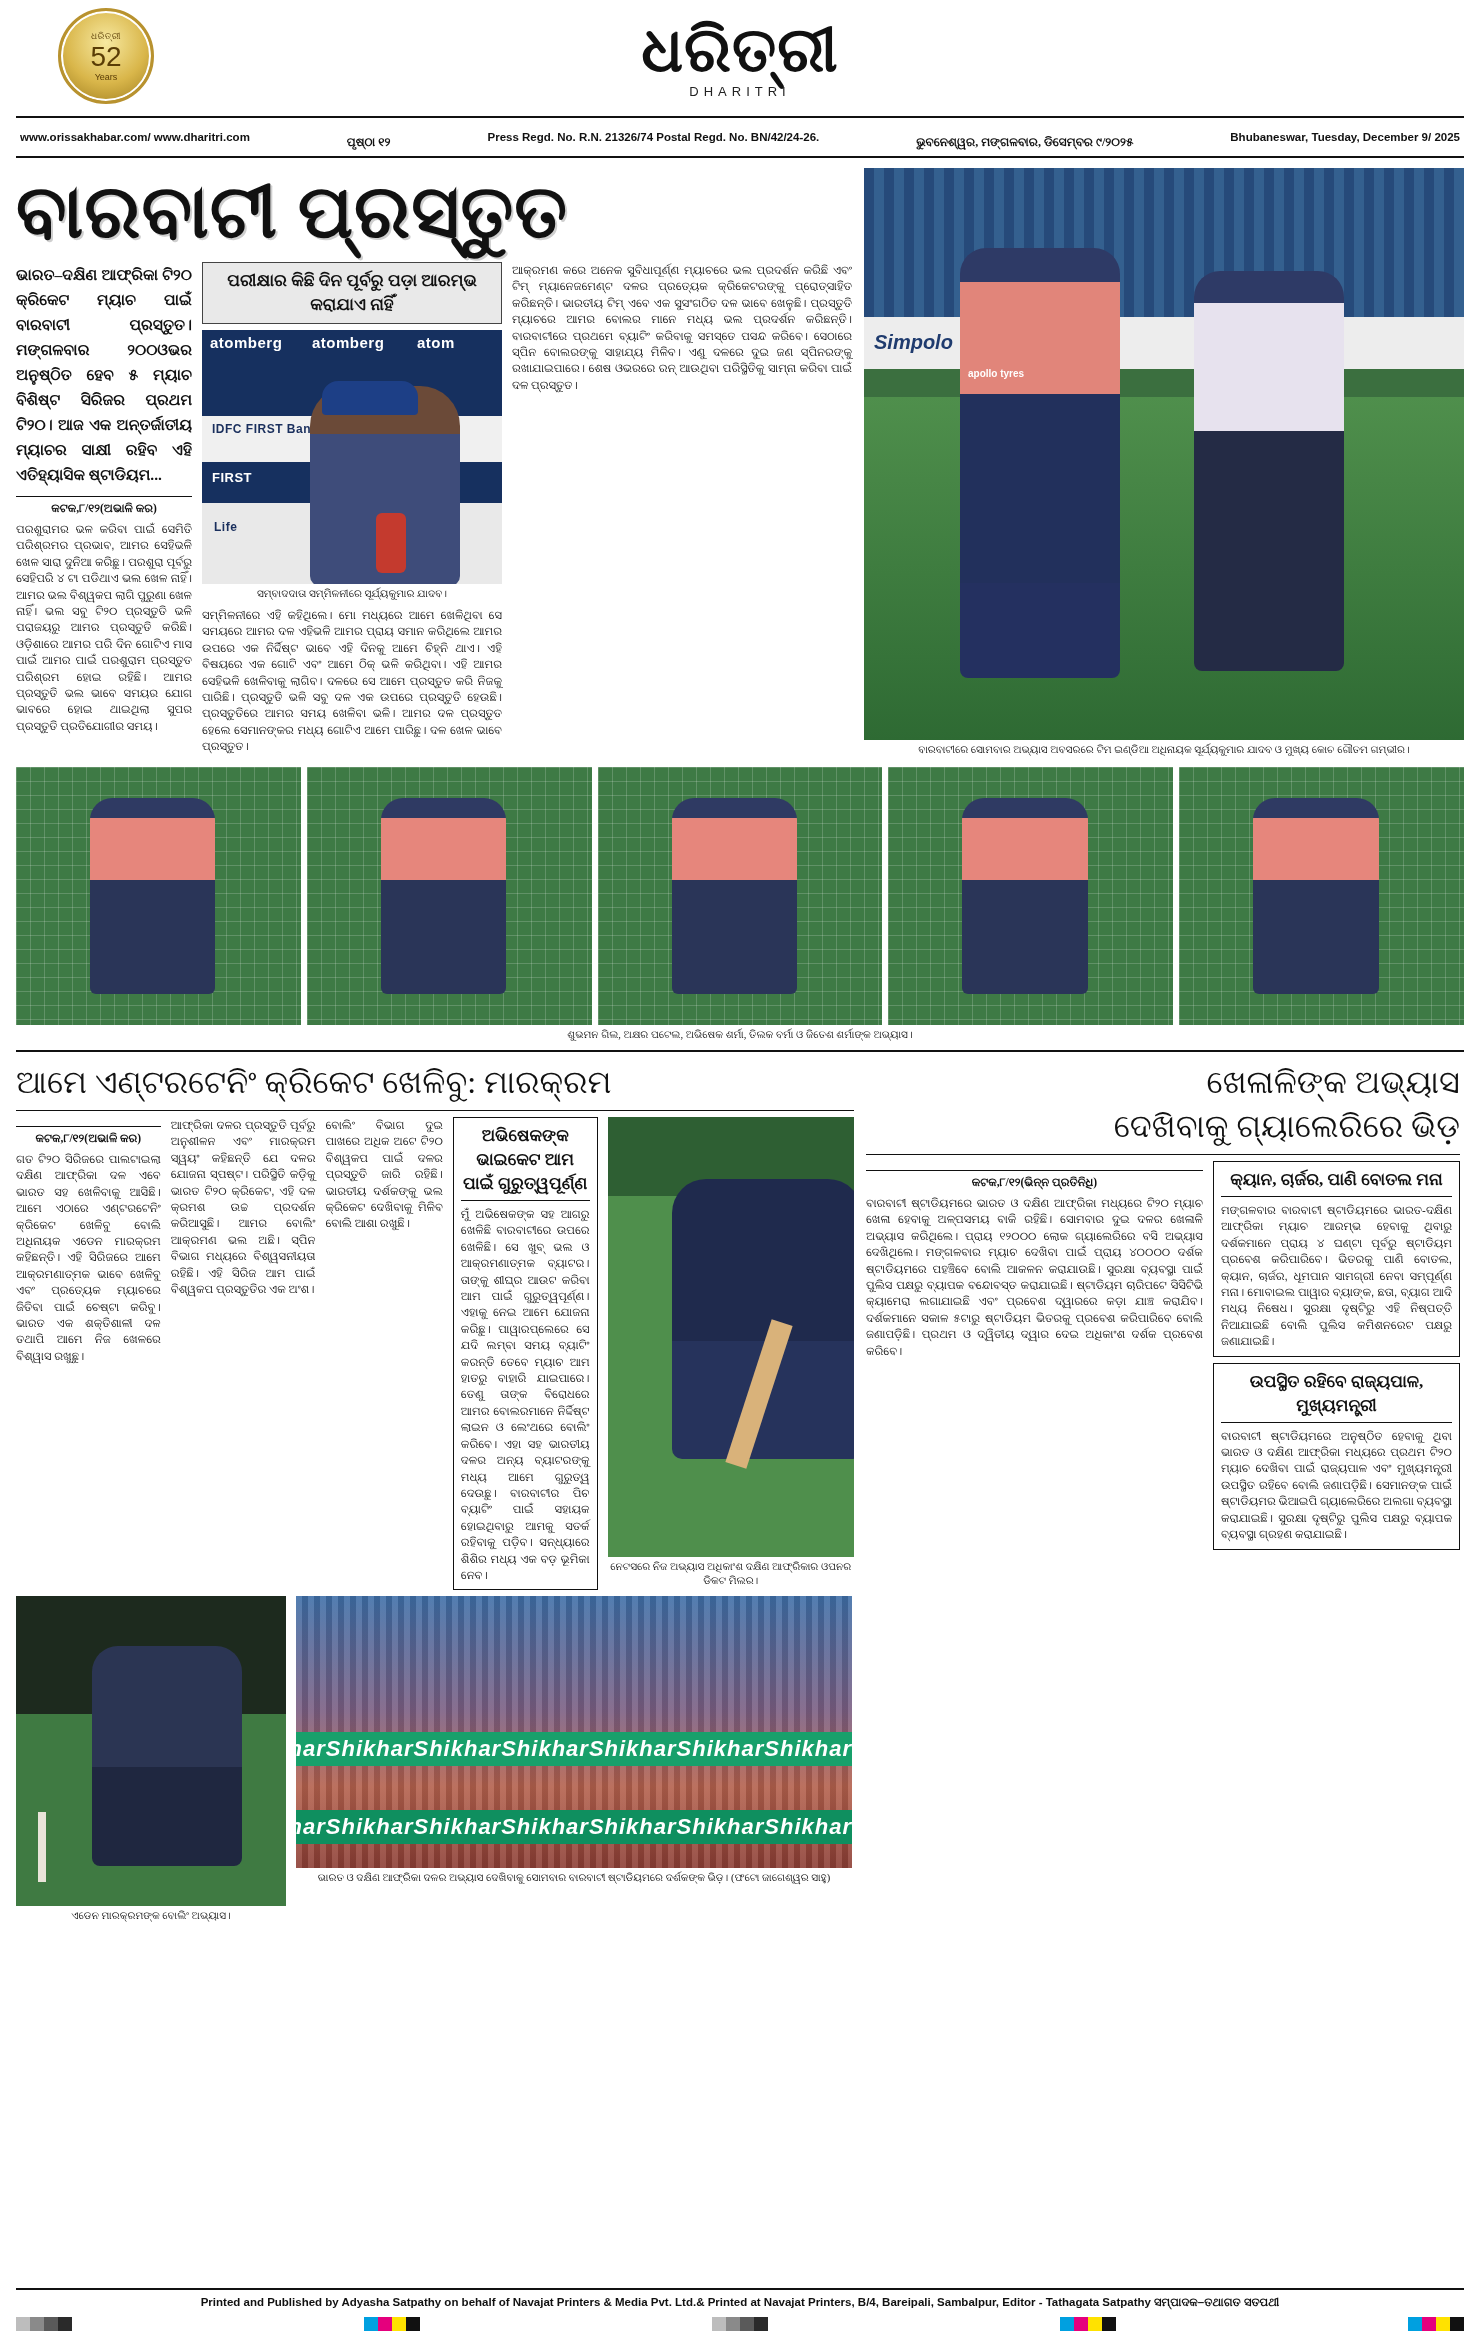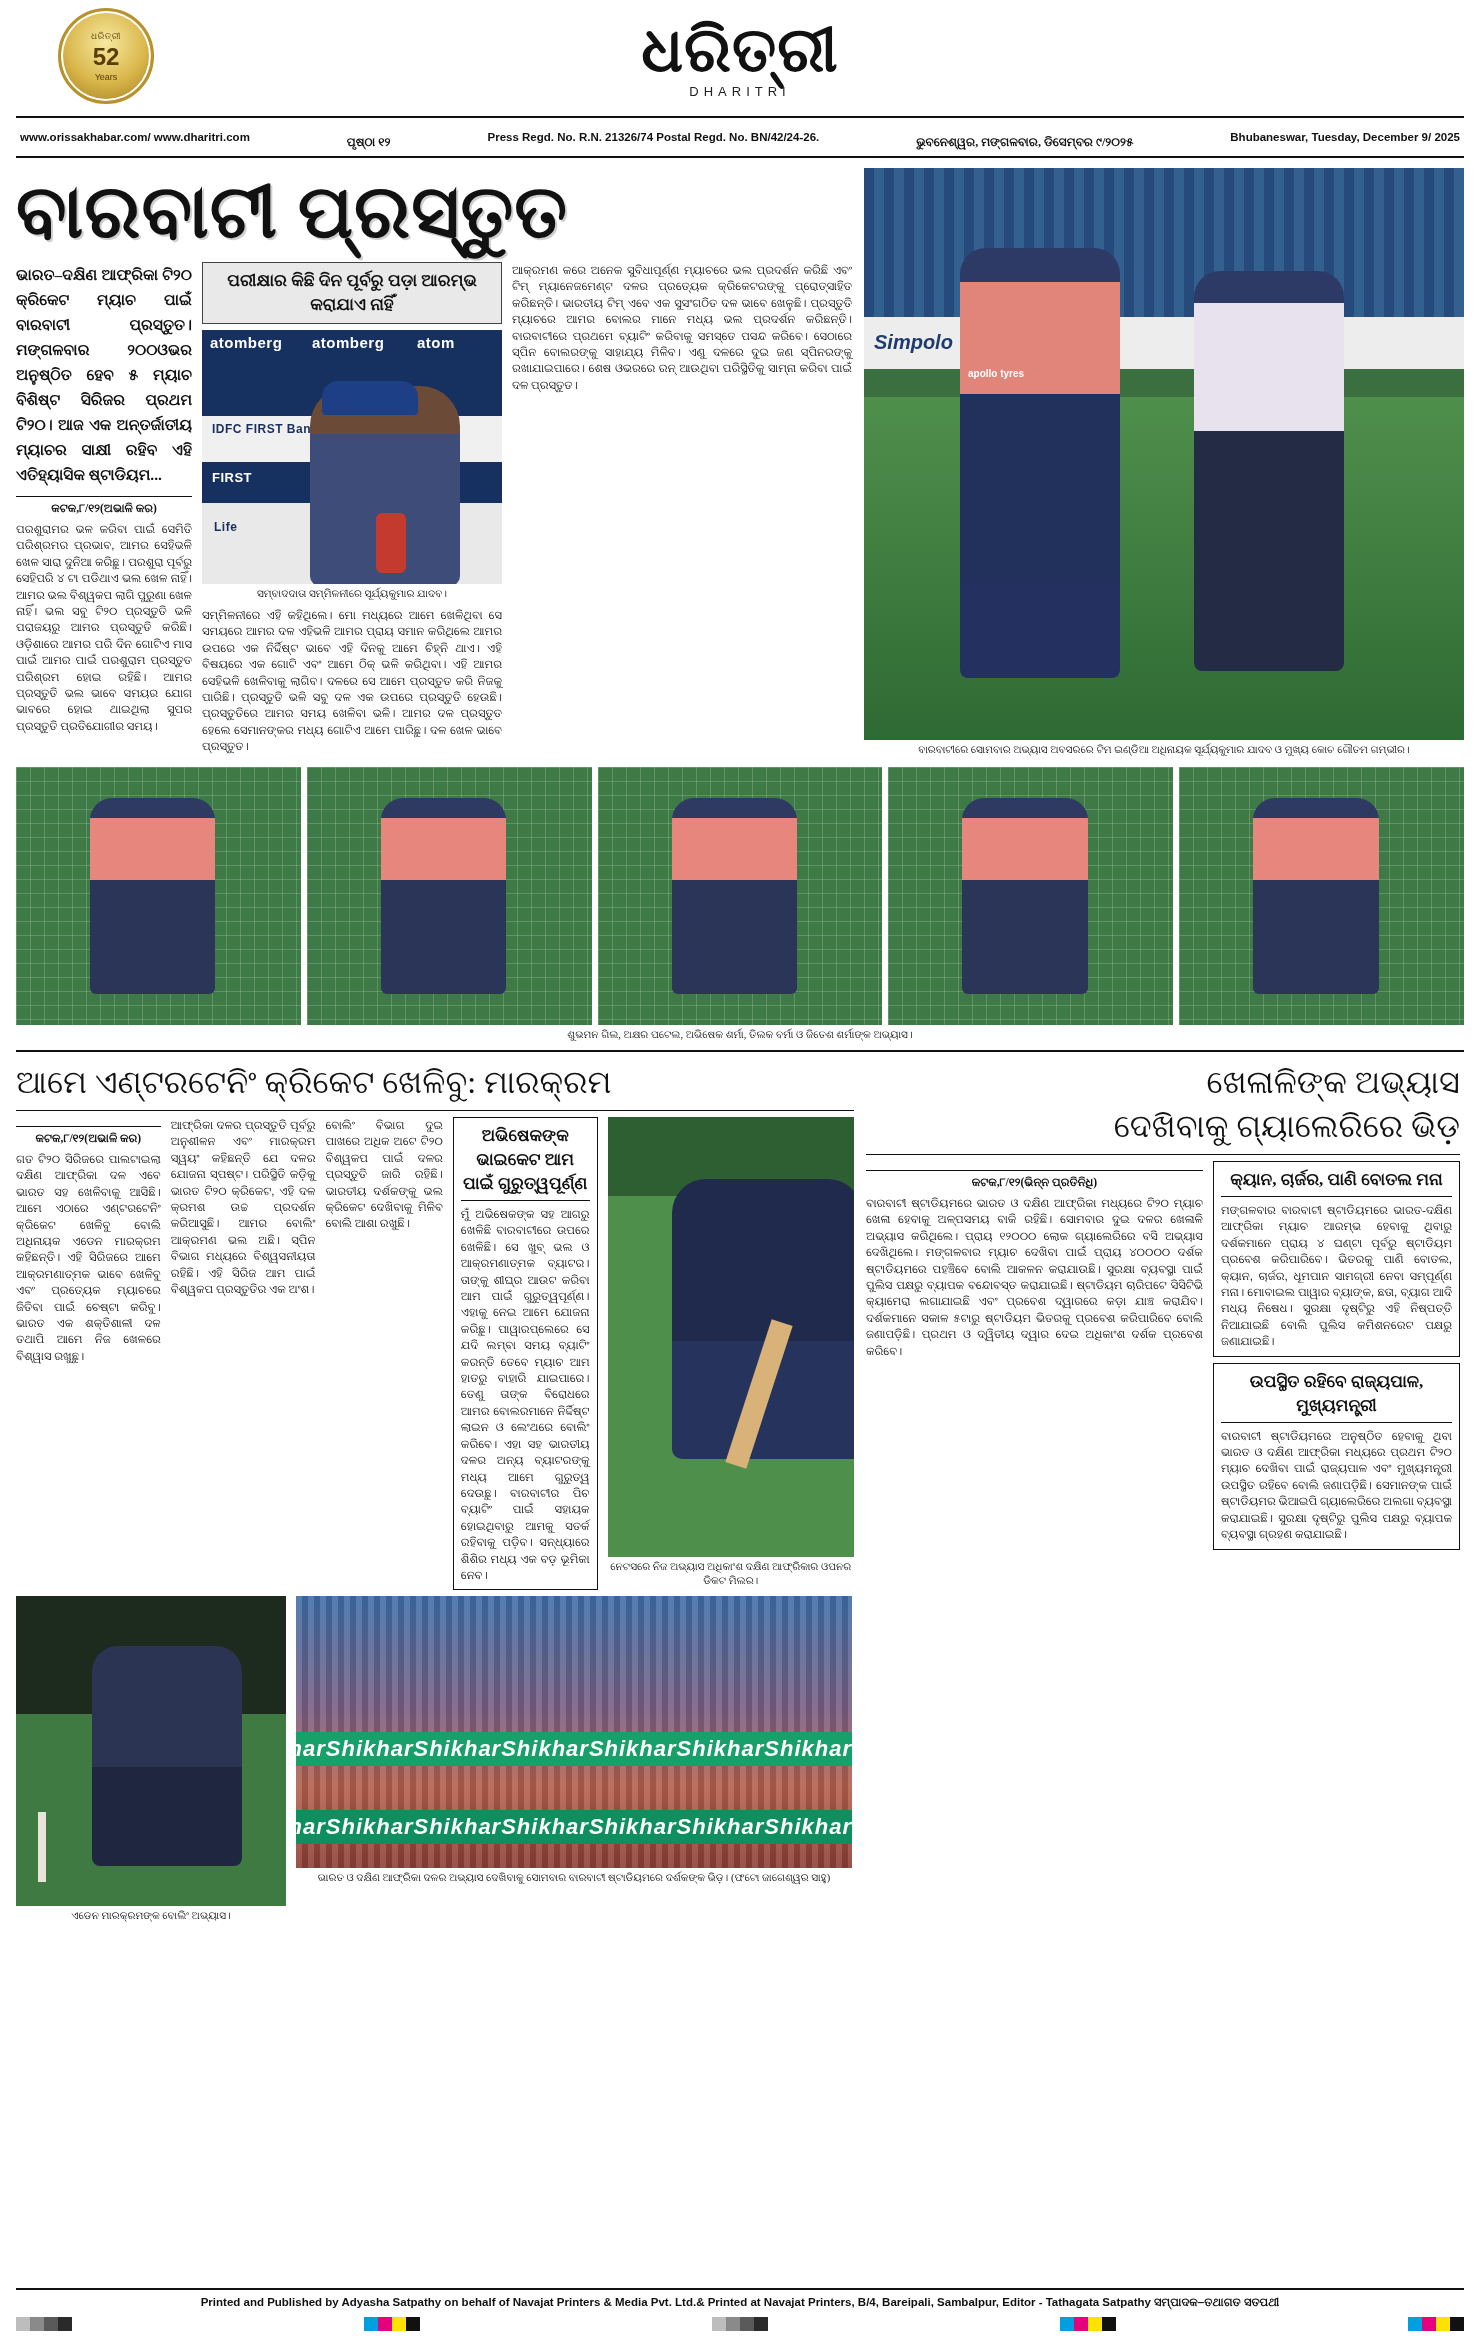--- a/index.html
+++ b/index.html
@@ -38,21 +38,21 @@
     background: radial-gradient(circle at 50% 35%, #f7e9a0 0%, #d9b64a 55%, #9c7a1c 100%);
     border: 3px solid #b8922f;
     display: flex;
     flex-direction: column;
     align-items: center;
     justify-content: center;
     color: #5a3d06;
     box-shadow: 0 0 0 2px #fff inset;
   }
   .badge .badge-top { font-size: 9px; letter-spacing: .5px; }
-  .badge .badge-num { font-size: 24px; font-weight: bold; line-height: 30px; }
+  .badge .badge-num { font-size: 28px; font-weight: normal; line-height: 30px; }
   .badge .badge-bot { font-size: 9px; }
 
   .nameplate { text-align: center; }
   .nameplate .odia-name {
     font-family: "Liberation Serif", serif;
     font-size: 62px;
     font-weight: bold;
     line-height: 64px;
     letter-spacing: 1px;
   }

